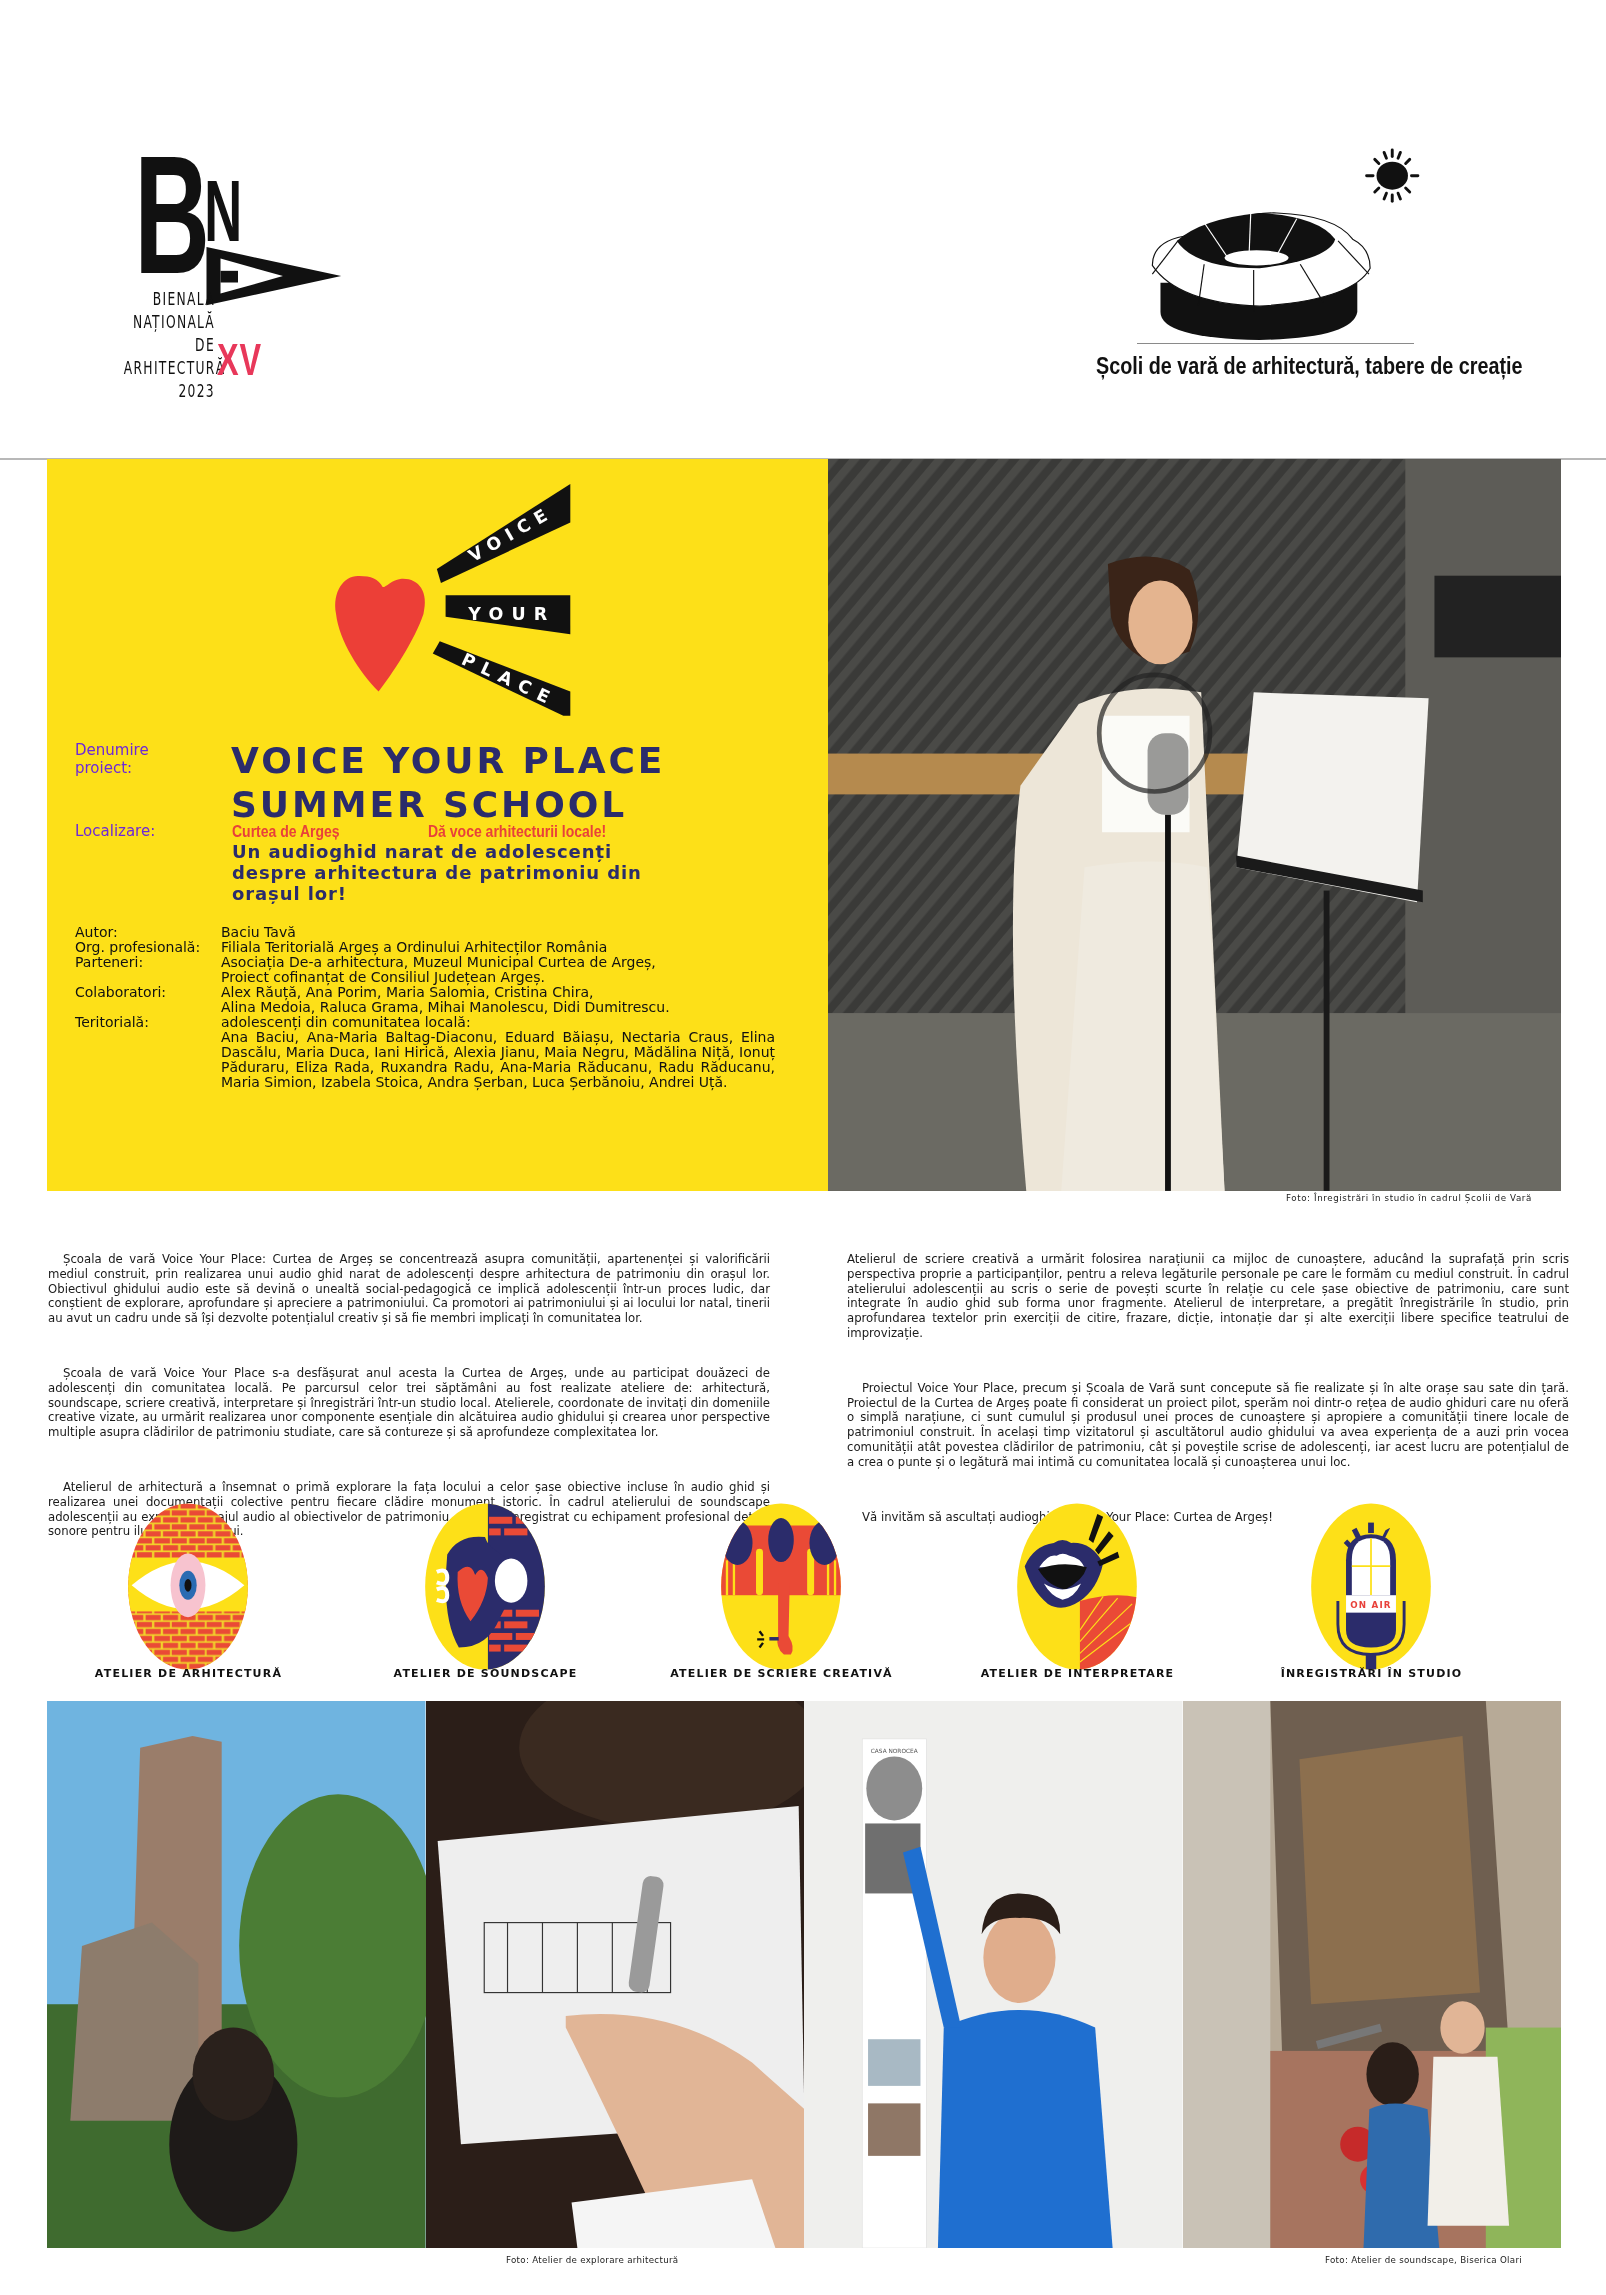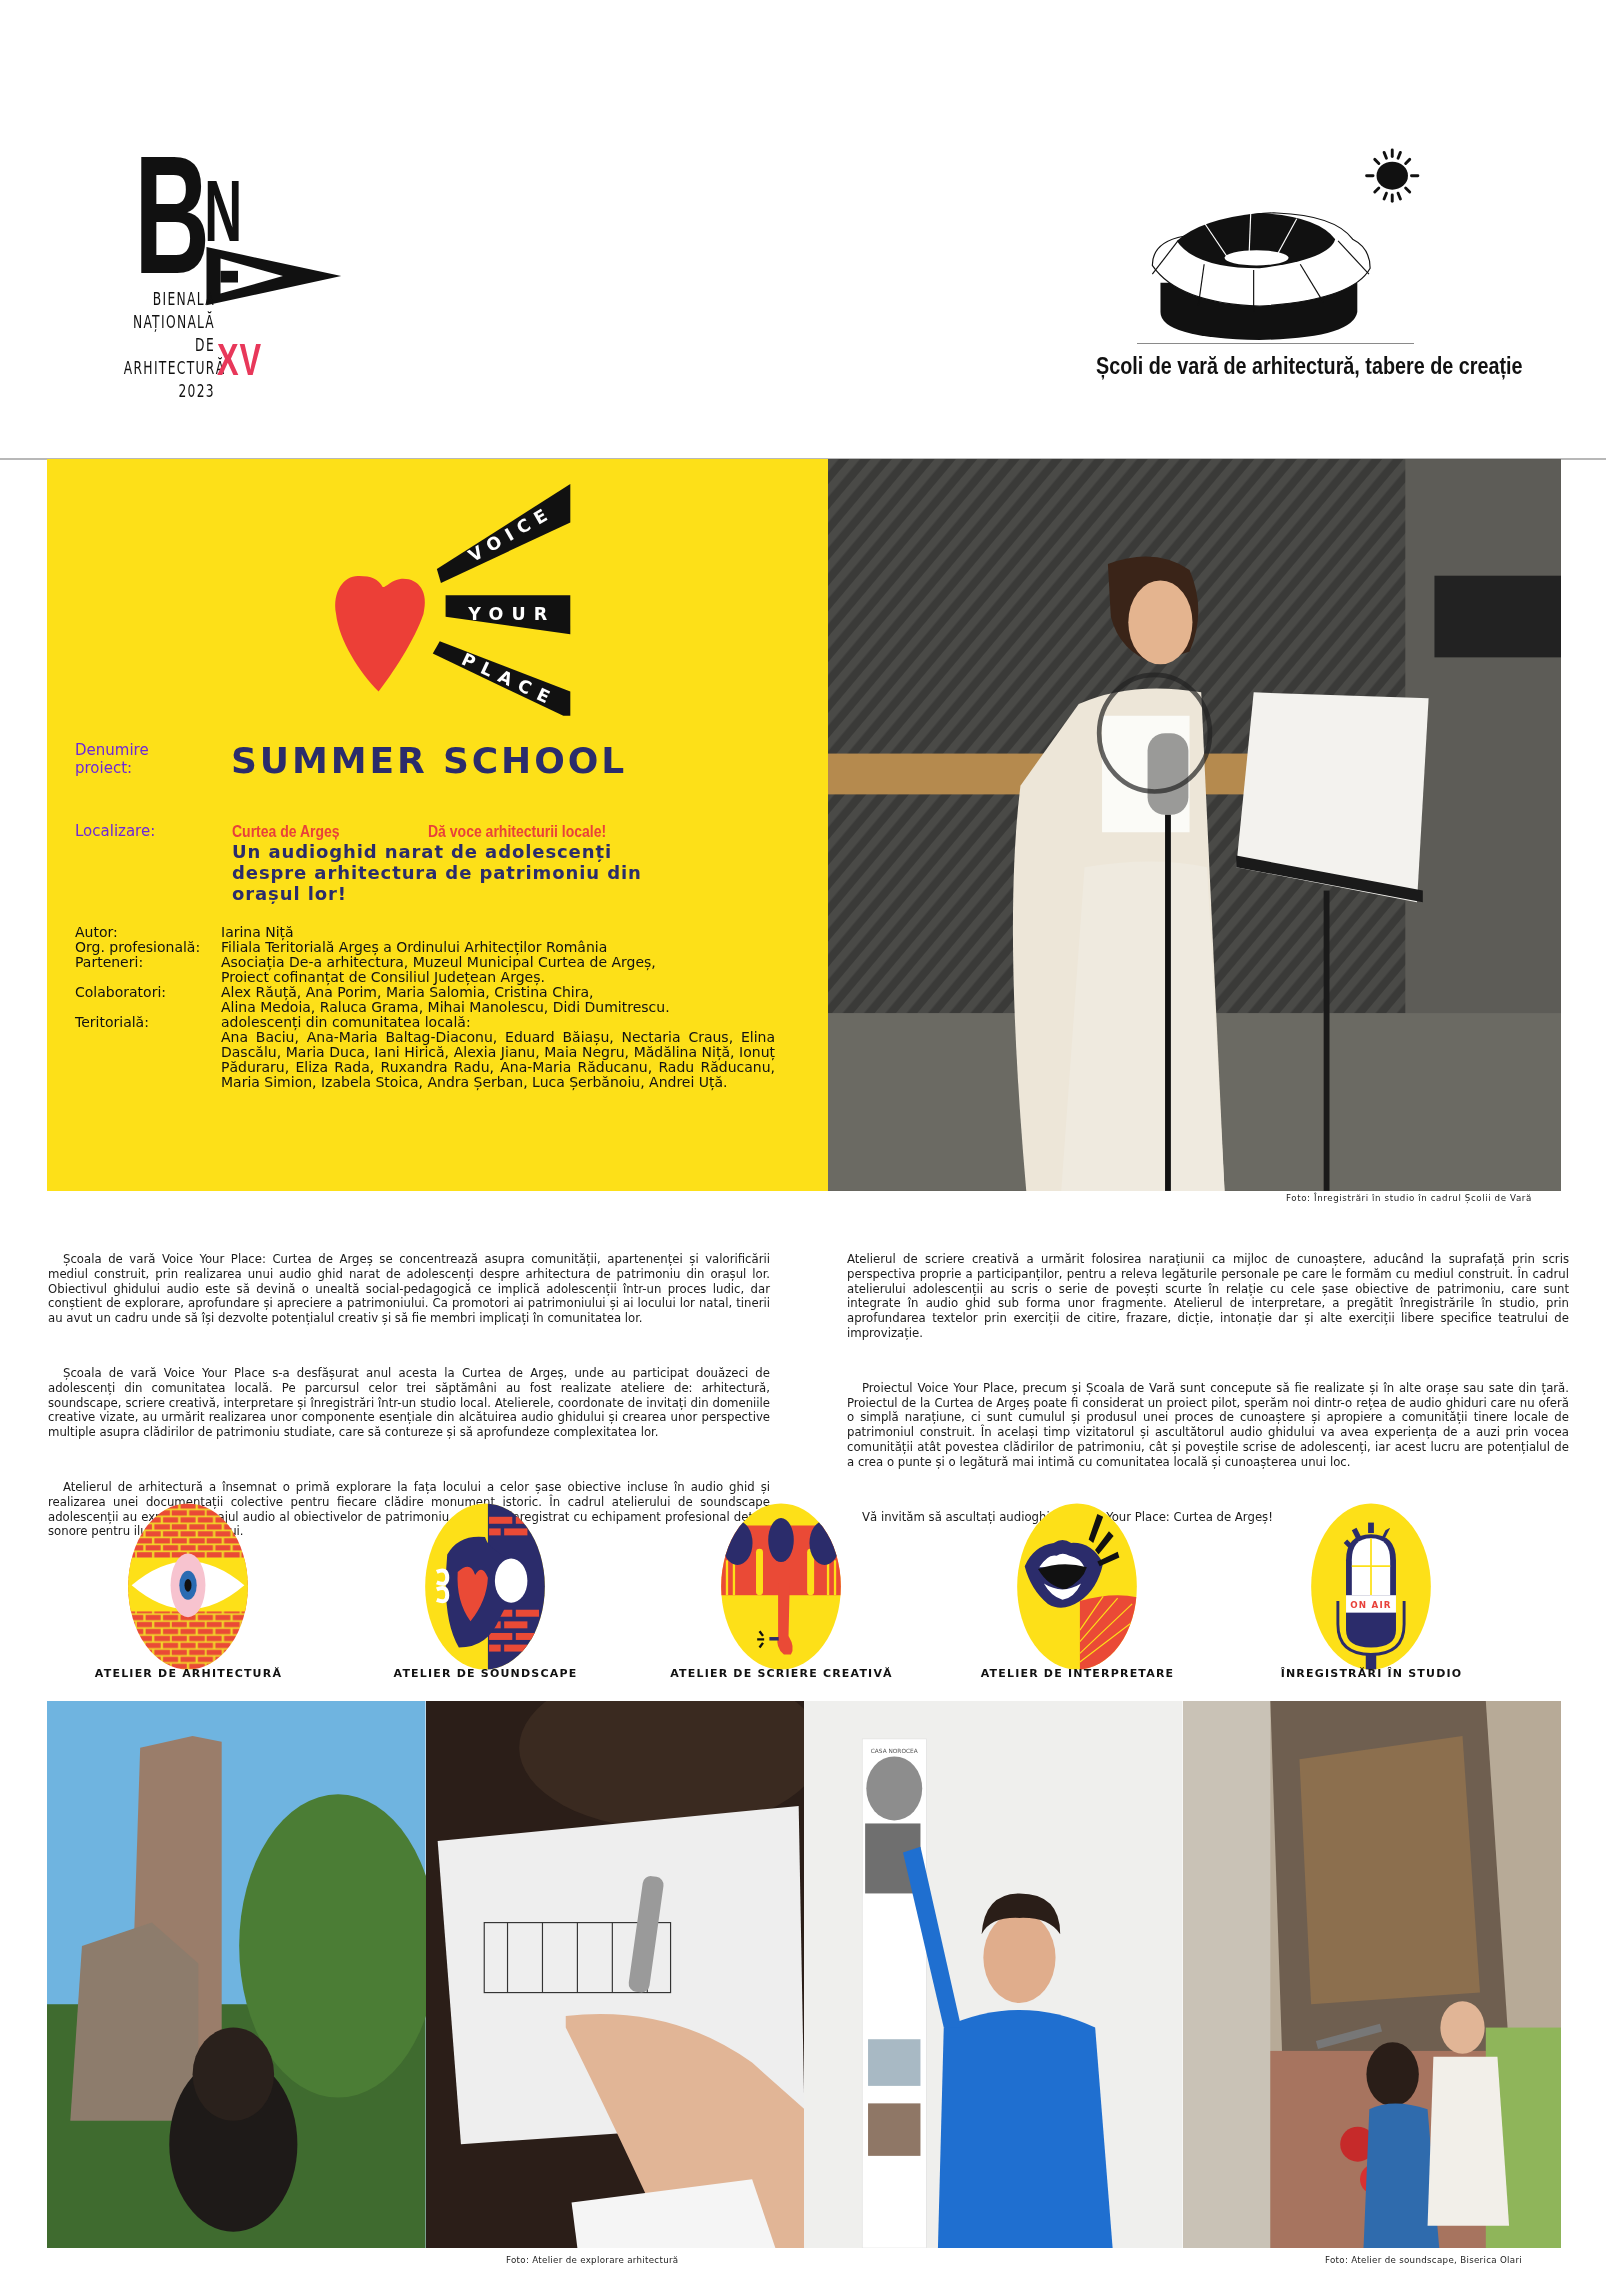--- a/index.html
+++ b/index.html
@@ -144,32 +144,33 @@
     </g>
     <g>
       <polygon points="221,313 233,292 457,378 457,420 445,420" fill="#111"></polygon>
       <text x="0" y="0" transform="translate(268,330) rotate(25)" font-family="DejaVu Sans, sans-serif" font-weight="700" font-size="30" fill="#fff" letter-spacing="14">PLACE</text>
     </g>
   </svg>
 
   <div class="label" style="left:28px; top:283px; white-space:pre-line;">Denumire
 proiect:</div>
   <div class="title-big">
+    <div>VOICE YOUR PLACE</div>
     <div>SUMMER SCHOOL</div>
   </div>
 
   <div class="label" style="left:28px; top:364px;">Localizare:</div>
   <div class="red-sub" style="left:185px;">Curtea de Argeș</div>
   <div class="red-sub" style="left:381px;">Dă voce arhitecturii locale!</div>
   <div class="tagline">Un audioghid narat de adolescenți despre arhitectura de patrimoniu din orașul lor!</div>
 
   <div class="credits">
     <div class="credit-row">
       <div class="credit-key">Autor:</div>
-      <div class="credit-val">Iarina Niță</div>
+      <div class="credit-val">Baciu Tavă</div>
     </div>
     <div class="credit-row">
       <div class="credit-key">Org. profesională:</div>
       <div class="credit-val">Filiala Teritorială Argeș a Ordinului Arhitecților România</div>
     </div>
     <div class="credit-row">
       <div class="credit-key">Parteneri:</div>
       <div class="credit-val">Asociația De-a arhitectura, Muzeul Municipal Curtea de Argeș,
 Proiect cofinanțat de Consiliul Județean Argeș.</div>
     </div>

